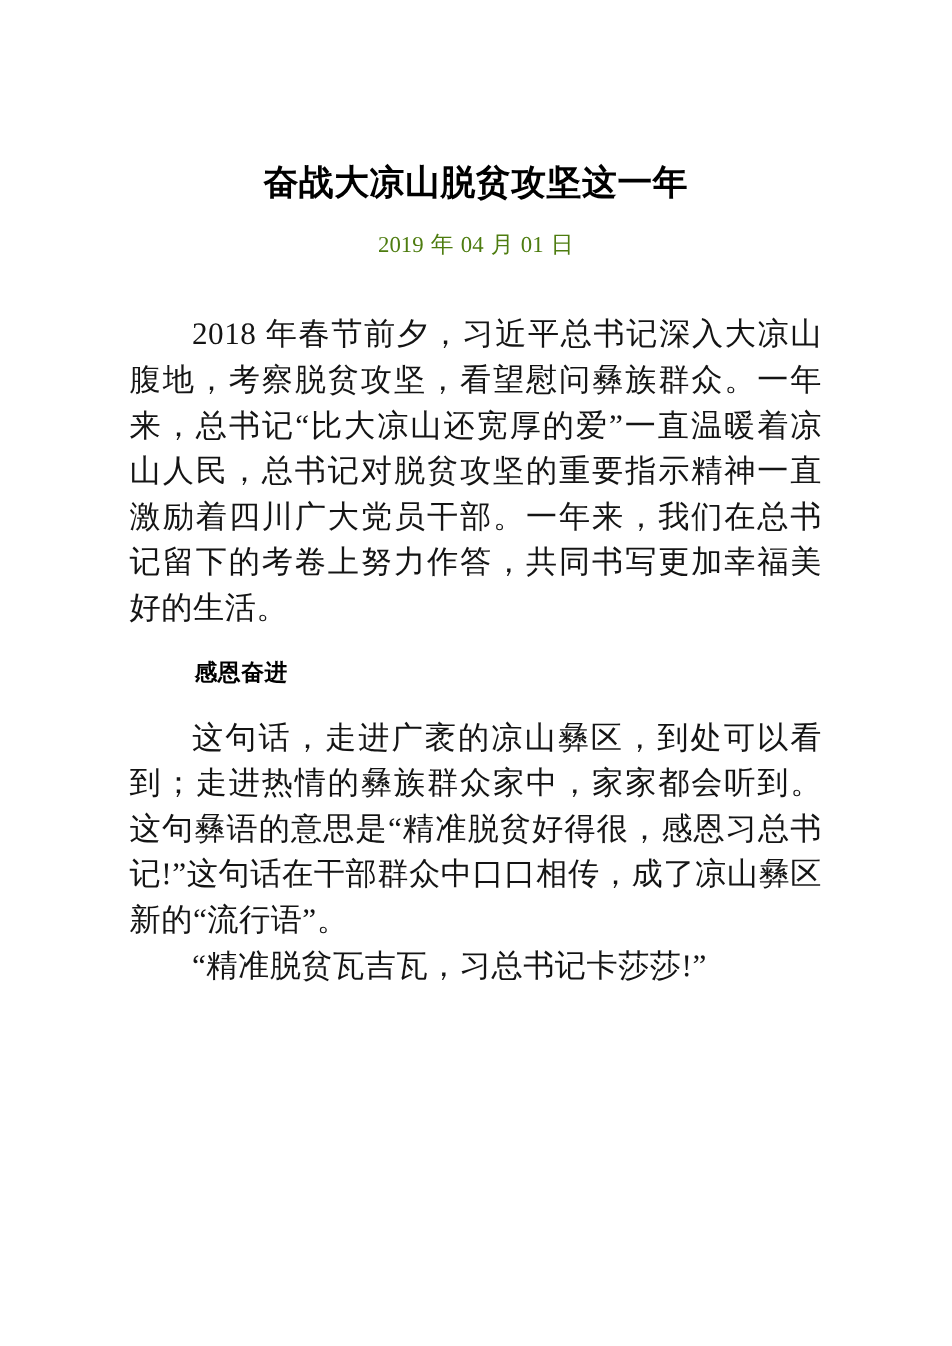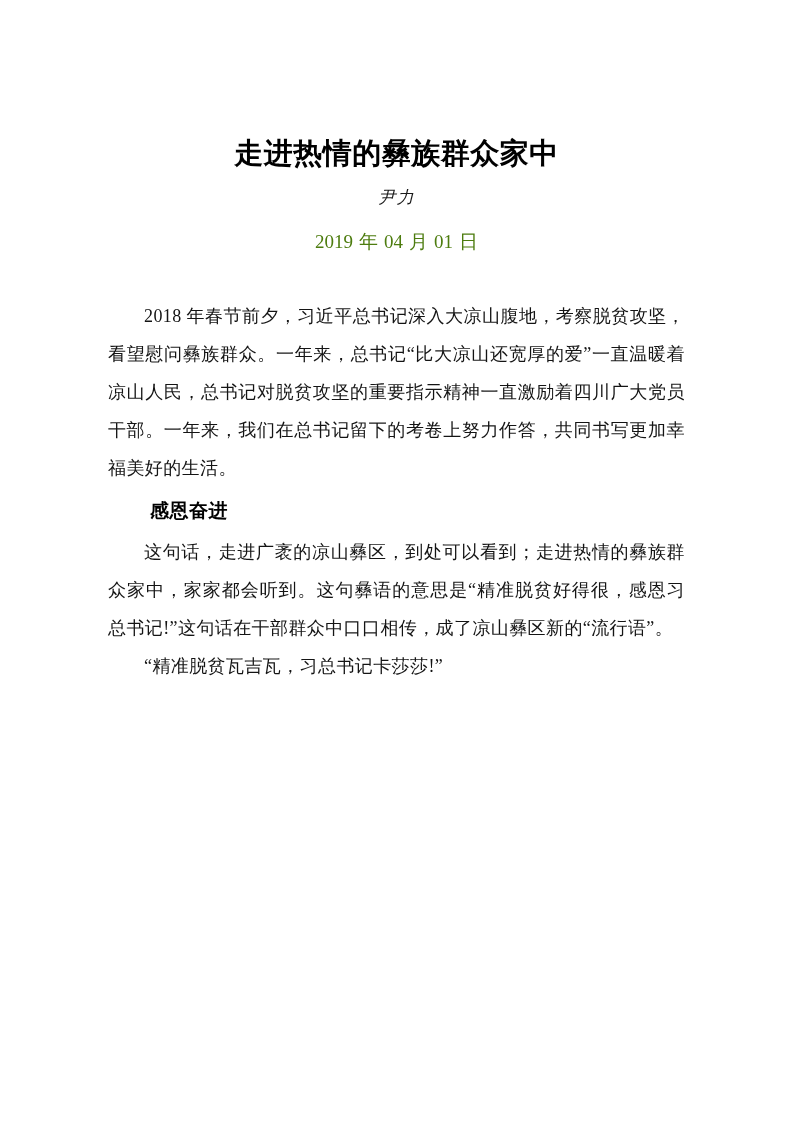--- a/index.html
+++ b/index.html
@@ -69,50 +69,49 @@
   }
 
   
   .body-block {
     padding-top: 42px;
   }
 
   .para {
     margin: 0;
     font-family: "Liberation Serif", "DejaVu Serif", serif;
-    font-size: 18px;
+    font-size: 26px;
     line-height: 38px;
     text-align: justify;
     text-justify: inter-ideograph;
     text-indent: 2em;
     color: #141414;
     letter-spacing: 0.4px;
     word-break: break-all;
   }
 
   .section-head {
-    margin: 4px;
+    margin: 16px;
     font-family: "DejaVu Sans", "Liberation Sans", sans-serif;
     font-weight: bold;
     font-size: 19px;
     line-height: 38px;
     text-indent: 2em;
     letter-spacing: 0.5px;
     color: #000000;
   }
 </style>
 </head>
 <body>
 
 <div class="page">
   <div class="content">
 
-    <h1 class="doc-title">走进热情的彝族群众家中</h1>
+    <h1 class="doc-title">奋战大凉山脱贫攻坚这一年</h1>
 
-    <div class="doc-author">尹力</div>
 
     <div class="doc-date">
       <span class="seg">2019</span><span class="seg">年</span><span class="seg">04</span><span class="seg">月</span><span class="seg">01</span><span class="seg">日</span>
     </div>
 
     <div class="body-block">
 
       <p class="para">2018 年春节前夕，习近平总书记深入大凉山腹地，考察脱贫攻坚，看望慰问彝族群众。一年来，总书记“比大凉山还宽厚的爱”一直温暖着凉山人民，总书记对脱贫攻坚的重要指示精神一直激励着四川广大党员干部。一年来，我们在总书记留下的考卷上努力作答，共同书写更加幸福美好的生活。</p>
 
       <h2 class="section-head">感恩奋进</h2>

